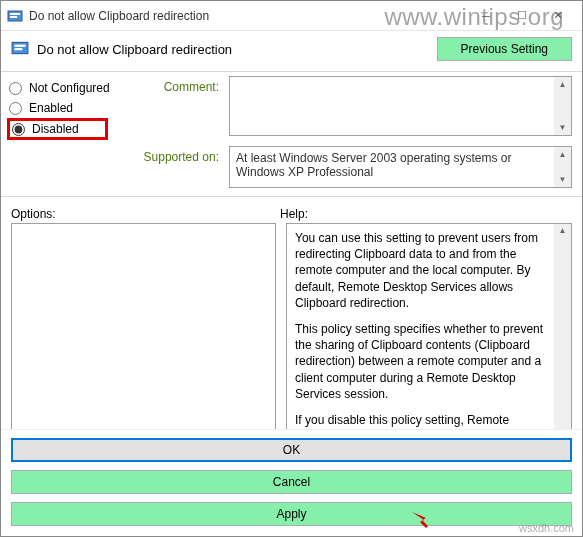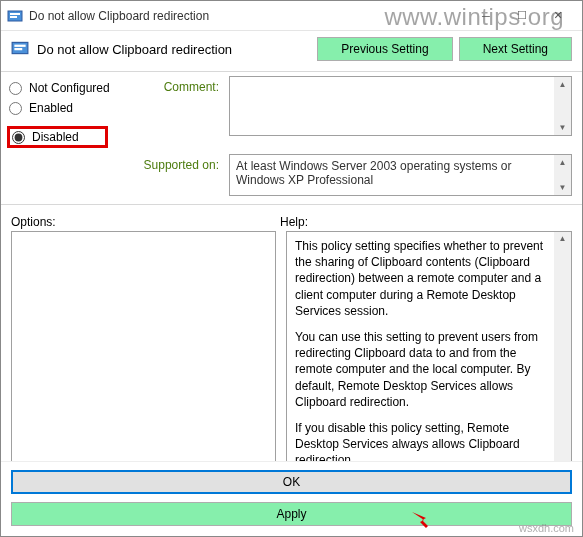--- a/index.html
+++ b/index.html
@@ -68,21 +68,21 @@
 .radio-item {
   display: flex;
   align-items: center;
   gap: 4px;
   padding: 3px 2px;
   font-size: 12px;
 }
 .radio-disabled-box {
   border: 3px solid #e00000;
   padding: 1px 26px 1px 2px;
-  margin-top: 8px;
+  margin-top: 0;
   display: inline-flex;
 }
 .label-col {
   width: 82px;
   text-align: right;
   padding-top: 4px;
   color: #4d7c0f;
 }
 .field-col { flex: 1; }
 .sunken {
@@ -190,21 +190,20 @@
   <span class="app-icon">
     <svg width="18" height="18" viewBox="0 0 16 16">
         <rect x="1" y="3" width="14" height="10" fill="#4a90d9" stroke="#2c5aa0"></rect>
         <rect x="3" y="5" width="10" height="2" fill="#fff"></rect>
         <rect x="3" y="8" width="7" height="2" fill="#fff"></rect>
       </svg>
   </span>
   <span class="policy-name">Do not allow Clipboard redirection</span>
   <div class="nav-btns">
     <button class="std">Previous Setting</button>
-    <button class="std">Next Setting</button>
   </div>
 </div>
 
 <div class="divider"></div>
 
 <div class="config-row">
   <div class="radios">
     <label class="radio-item">
       <input type="radio" name="state" style="">
         <span>Not Configured</span>
@@ -248,33 +247,34 @@
 <div class="divider"></div>
 
 <div class="panes-labels">
   <div class="opt">Options:</div>
   <div>Help:</div>
 </div>
 
 <div class="panes">
   <div class="options-pane"></div>
   <div class="help-pane">
+    <p>You can use this setting to prevent users from redirecting Clipboard data to and from the remote computer and the local computer. By default, Remote Desktop Services allows Clipboard redirection.</p>
     <p>This policy setting specifies whether to prevent the sharing of Clipboard contents (Clipboard redirection) between a remote computer and a client computer during a Remote Desktop Services session.</p>
-    <p>You can use this setting to prevent users from redirecting Clipboard data to and from the remote computer and the local computer. By default, Remote Desktop Services allows Clipboard redirection.</p>
     <p>If you disable this policy setting, Remote Desktop Services always allows Clipboard redirection.</p>
 
     <div class="scroll-stub">
       <div class="scroll-btn">▲</div>
       <div class="scroll-btn">▼</div>
     </div>
   </div>
 </div>
 
 <div class="footer">
   <button class="std primary">OK</button>
+  <button class="std">Cancel</button>
   <button class="std">Apply</button>
 </div>
 
 <div class="watermark1">www.wintips.org</div>
 <div class="watermark2">wsxdh.com</div>
 <div class="arrow-annot">
   <svg width="24" height="18" viewBox="0 0 24 18">
       <polygon points="2,2 14,10 10,12 16,18 18,16 12,10 16,8" fill="#e00000"></polygon>
     </svg>
 </div>

